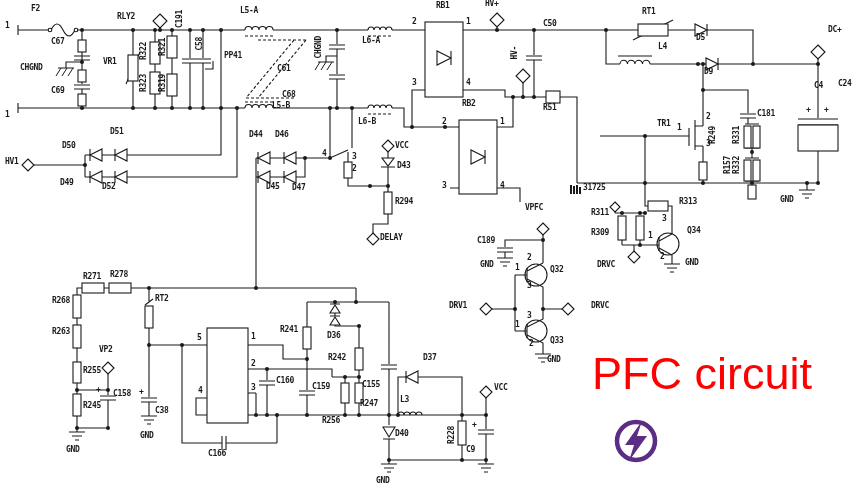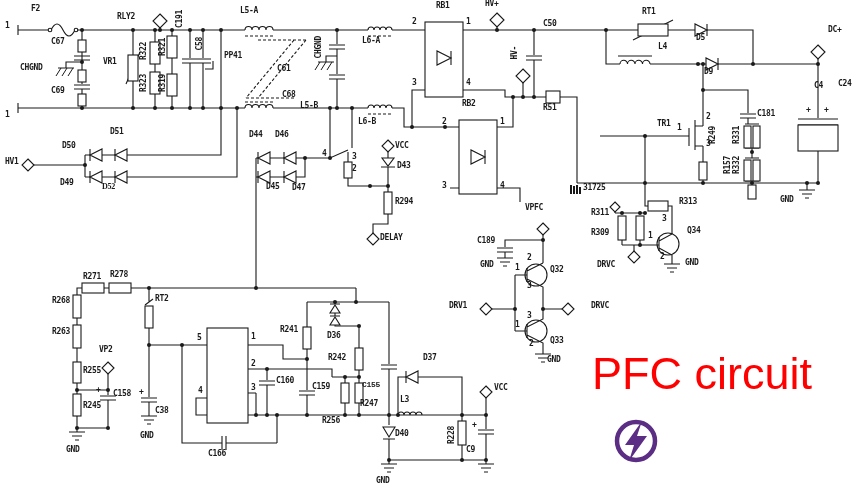--- a/index.html
+++ b/index.html
@@ -281,21 +281,21 @@
       <span class="lbl v" style="left: 140px; top: 42px;">R322</span>
       <span class="lbl v" style="left: 140px; top: 74px;">R323</span>
       <span class="lbl v" style="left: 159px; top: 38px;">R321</span>
       <span class="lbl v" style="left: 159px; top: 74px;">R319</span>
       <span class="lbl v" style="left: 176px; top: 10px;">C191</span>
       <span class="lbl v" style="left: 196px; top: 37px;">C58</span>
       <span class="lbl" style="left: 224px; top: 52px;">PP41</span>
       <span class="lbl" style="left: 240px; top: 7px;">L5-A</span>
       <span class="lbl" style="left: 277px; top: 65px;">C61</span>
       <span class="lbl" style="left: 282px; top: 91px;">C68</span>
-      <span class="lbl" style="left: 272px; top: 102px; padding-left: 28px;">L5-B</span>
+      <span class="lbl" style="left: 272px; top: 102px;">L5-B</span>
       <span class="lbl v" style="left: 315px; top: 36px;">CHGND</span>
       <span class="lbl" style="left: 362px; top: 37px;">L6-A</span>
       <span class="lbl" style="left: 358px; top: 118px;">L6-B</span>
       <span class="lbl" style="left: 436px; top: 2px;">RB1</span>
       <span class="lbl" style="left: 412px; top: 18px;">2</span>
       <span class="lbl" style="left: 466px; top: 18px;">1</span>
       <span class="lbl" style="left: 412px; top: 79px;">3</span>
       <span class="lbl" style="left: 466px; top: 79px;">4</span>
       <span class="lbl" style="left: 485px; top: 0px;">HV+</span>
       <span class="lbl v" style="left: 511px; top: 46px;">HV-</span>
@@ -344,21 +344,21 @@
       <span class="lbl" style="left: 591px; top: 302px;">DRVC</span>
       <span class="lbl" style="left: 527px; top: 312px;">3</span>
       <span class="lbl" style="left: 515px; top: 321px;">1</span>
       <span class="lbl" style="left: 529px; top: 340px;">2</span>
       <span class="lbl" style="left: 550px; top: 337px;">Q33</span>
       <span class="lbl" style="left: 547px; top: 356px;">GND</span>
       <span class="lbl" style="left: 5px; top: 158px;">HV1</span>
       <span class="lbl" style="left: 62px; top: 142px;">D50</span>
       <span class="lbl" style="left: 110px; top: 128px;">D51</span>
       <span class="lbl" style="left: 60px; top: 179px;">D49</span>
-      <span class="lbl" style="left: 102px; top: 183px; font-family: Liberation Serif, serif;">D52</span>
+      <span class="lbl" style="left: 102px; top: 183px;">D52</span>
       <span class="lbl" style="left: 249px; top: 131px;">D44</span>
       <span class="lbl" style="left: 275px; top: 131px;">D46</span>
       <span class="lbl" style="left: 266px; top: 183px;">D45</span>
       <span class="lbl" style="left: 292px; top: 184px;">D47</span>
       <span class="lbl" style="left: 322px; top: 150px;">4</span>
       <span class="lbl" style="left: 352px; top: 153px;">3</span>
       <span class="lbl" style="left: 352px; top: 165px;">2</span>
       <span class="lbl" style="left: 395px; top: 142px;">VCC</span>
       <span class="lbl" style="left: 397px; top: 162px;">D43</span>
       <span class="lbl" style="left: 395px; top: 198px;">R294</span>
@@ -380,21 +380,21 @@
       <span class="lbl" style="left: 197px; top: 334px;">5</span>
       <span class="lbl" style="left: 251px; top: 333px;">1</span>
       <span class="lbl" style="left: 251px; top: 360px;">2</span>
       <span class="lbl" style="left: 251px; top: 384px;">3</span>
       <span class="lbl" style="left: 198px; top: 387px;">4</span>
       <span class="lbl" style="left: 280px; top: 326px;">R241</span>
       <span class="lbl" style="left: 327px; top: 332px;">D36</span>
       <span class="lbl" style="left: 328px; top: 354px;">R242</span>
       <span class="lbl" style="left: 276px; top: 377px;">C160</span>
       <span class="lbl" style="left: 312px; top: 383px;">C159</span>
-      <span class="lbl" style="left: 362px; top: 381px; font-family: Liberation Mono, monospace;">C155</span>
+      <span class="lbl" style="left: 362px; top: 381px;">C155</span>
       <span class="lbl" style="left: 360px; top: 400px;">R247</span>
       <span class="lbl" style="left: 322px; top: 417px;">R256</span>
       <span class="lbl" style="left: 395px; top: 430px;">D40</span>
       <span class="lbl" style="left: 376px; top: 477px;">GND</span>
       <span class="lbl" style="left: 400px; top: 396px;">L3</span>
       <span class="lbl" style="left: 423px; top: 354px;">D37</span>
       <span class="lbl" style="left: 494px; top: 384px;">VCC</span>
       <span class="lbl v" style="left: 448px; top: 426px;">R228</span>
       <span class="lbl" style="left: 472px; top: 421px;">+</span>
       <span class="lbl" style="left: 466px; top: 446px;">C9</span>

